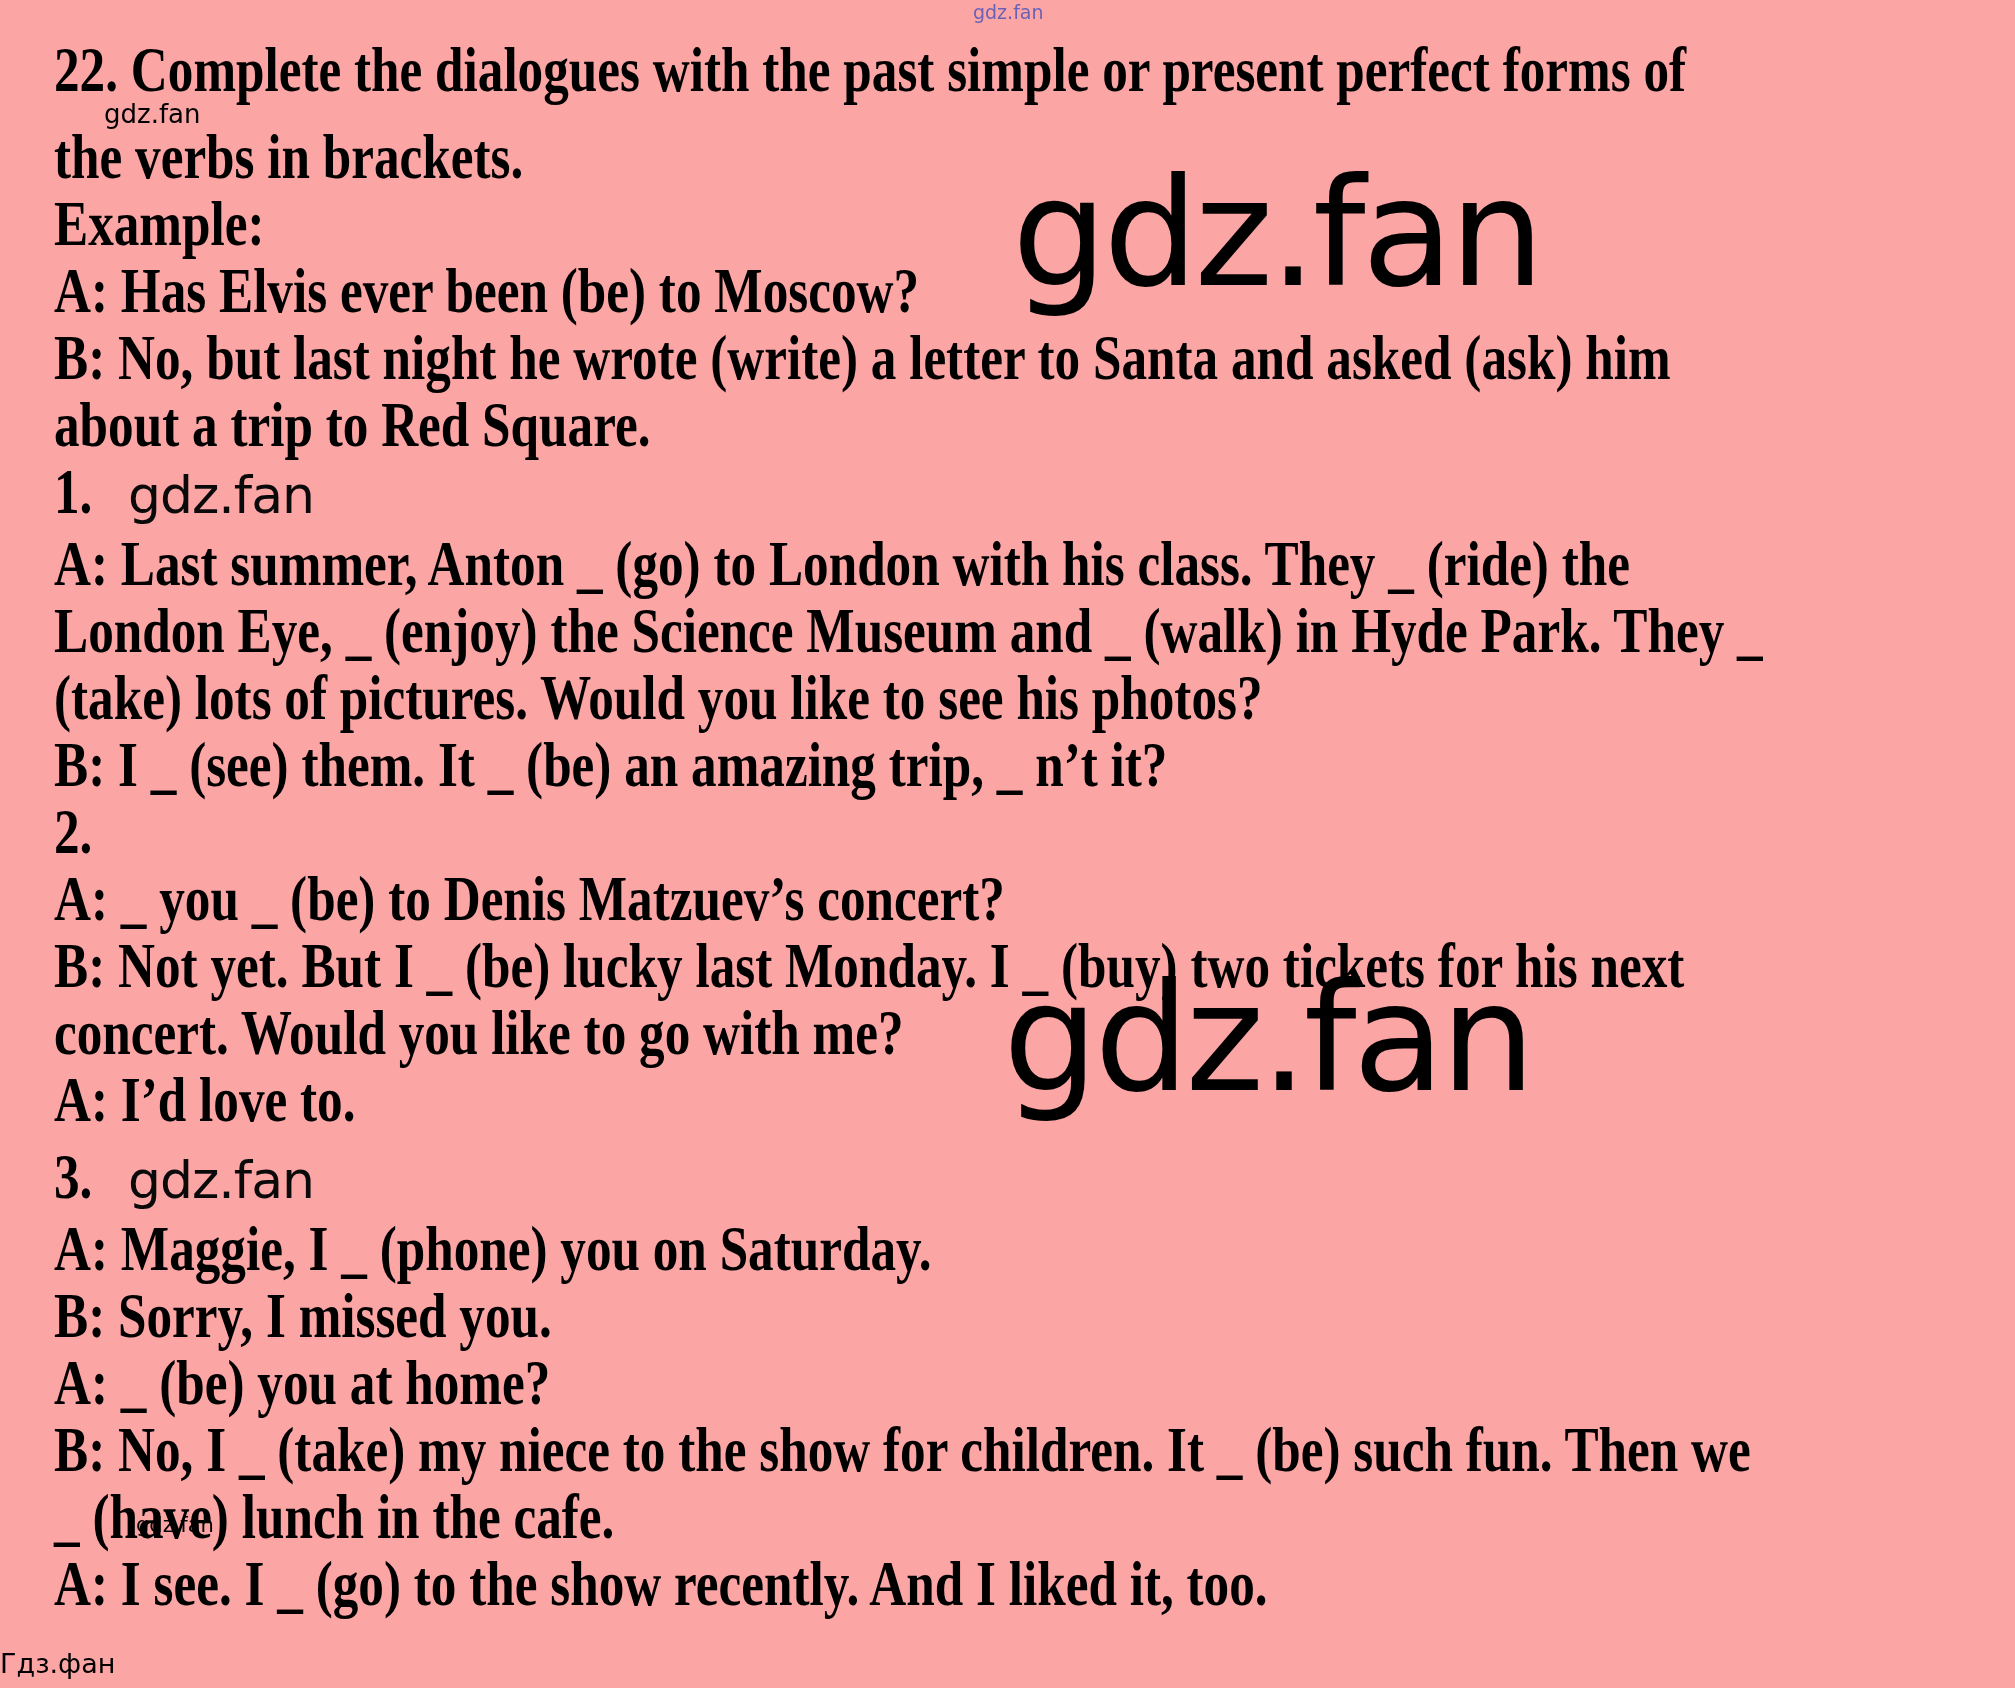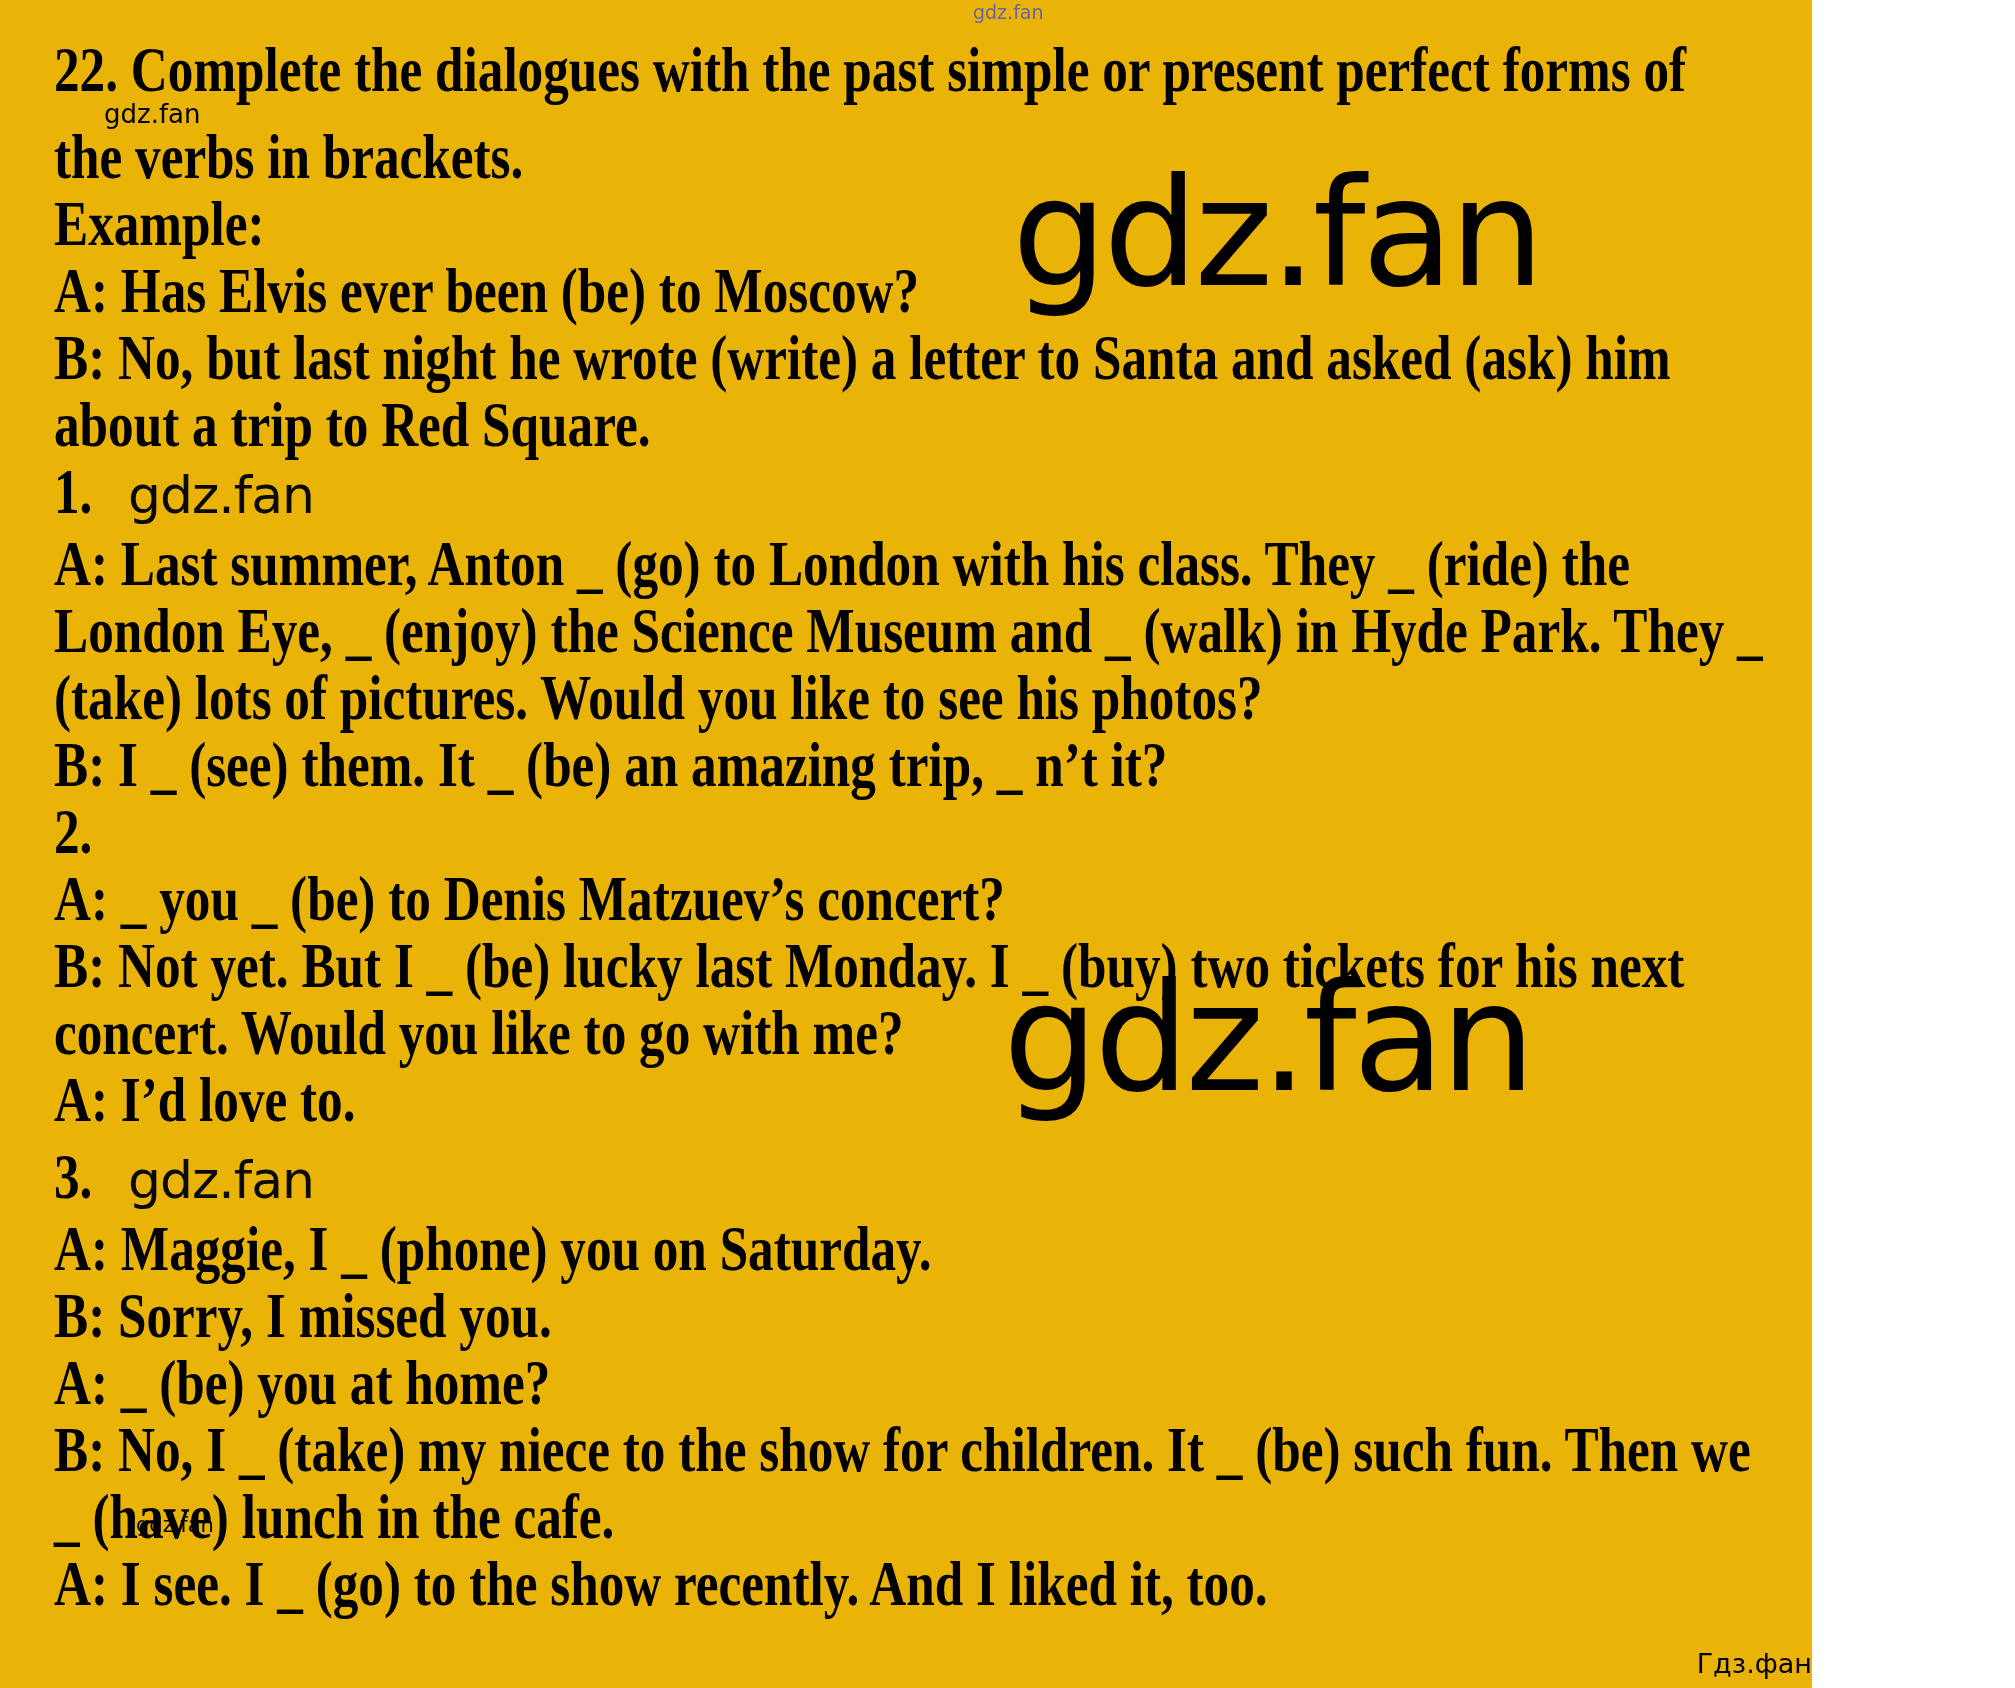--- a/index.html
+++ b/index.html
@@ -1,19 +1,19 @@
 <!DOCTYPE html>
 <html><head>
 <meta charset="utf-8">
 <style>
   html,body{margin:0;padding:0;background:#ffffff;}
   .page{
     position:relative;
-    width:1812px;height:1688px;
-    background:#eab308;
+    width:2015px;height:1688px;
+    background:#fca5a5;
     overflow:hidden;
     color:#000000;
     font-family:"Liberation Serif", serif;
   }
   .content{
     position:absolute;
     left:30px;top:36px;right:0;margin-left:24px;
   }
   .line{
     font-weight:bold;
@@ -70,21 +70,21 @@
     letter-spacing:-4px;
   }
   #wm-example{left:1012px;top:158px;}
   #wm-section2{left:1003px;top:963px;}
   #wm-footer{
     left:136px;top:1513px;
     font-size:21px;
   }
   #wm-site{
     left:0;right:0;top:1648px;
-    text-align:right;
+    text-align:left;
     font-size:27px;
   }
 </style>
 </head>
 <body>
 
 <div class="page">
 
   <div class="wm" id="wm-top">gdz.fan</div>
   <div class="wm" id="wm-instruction">gdz.fan</div>

